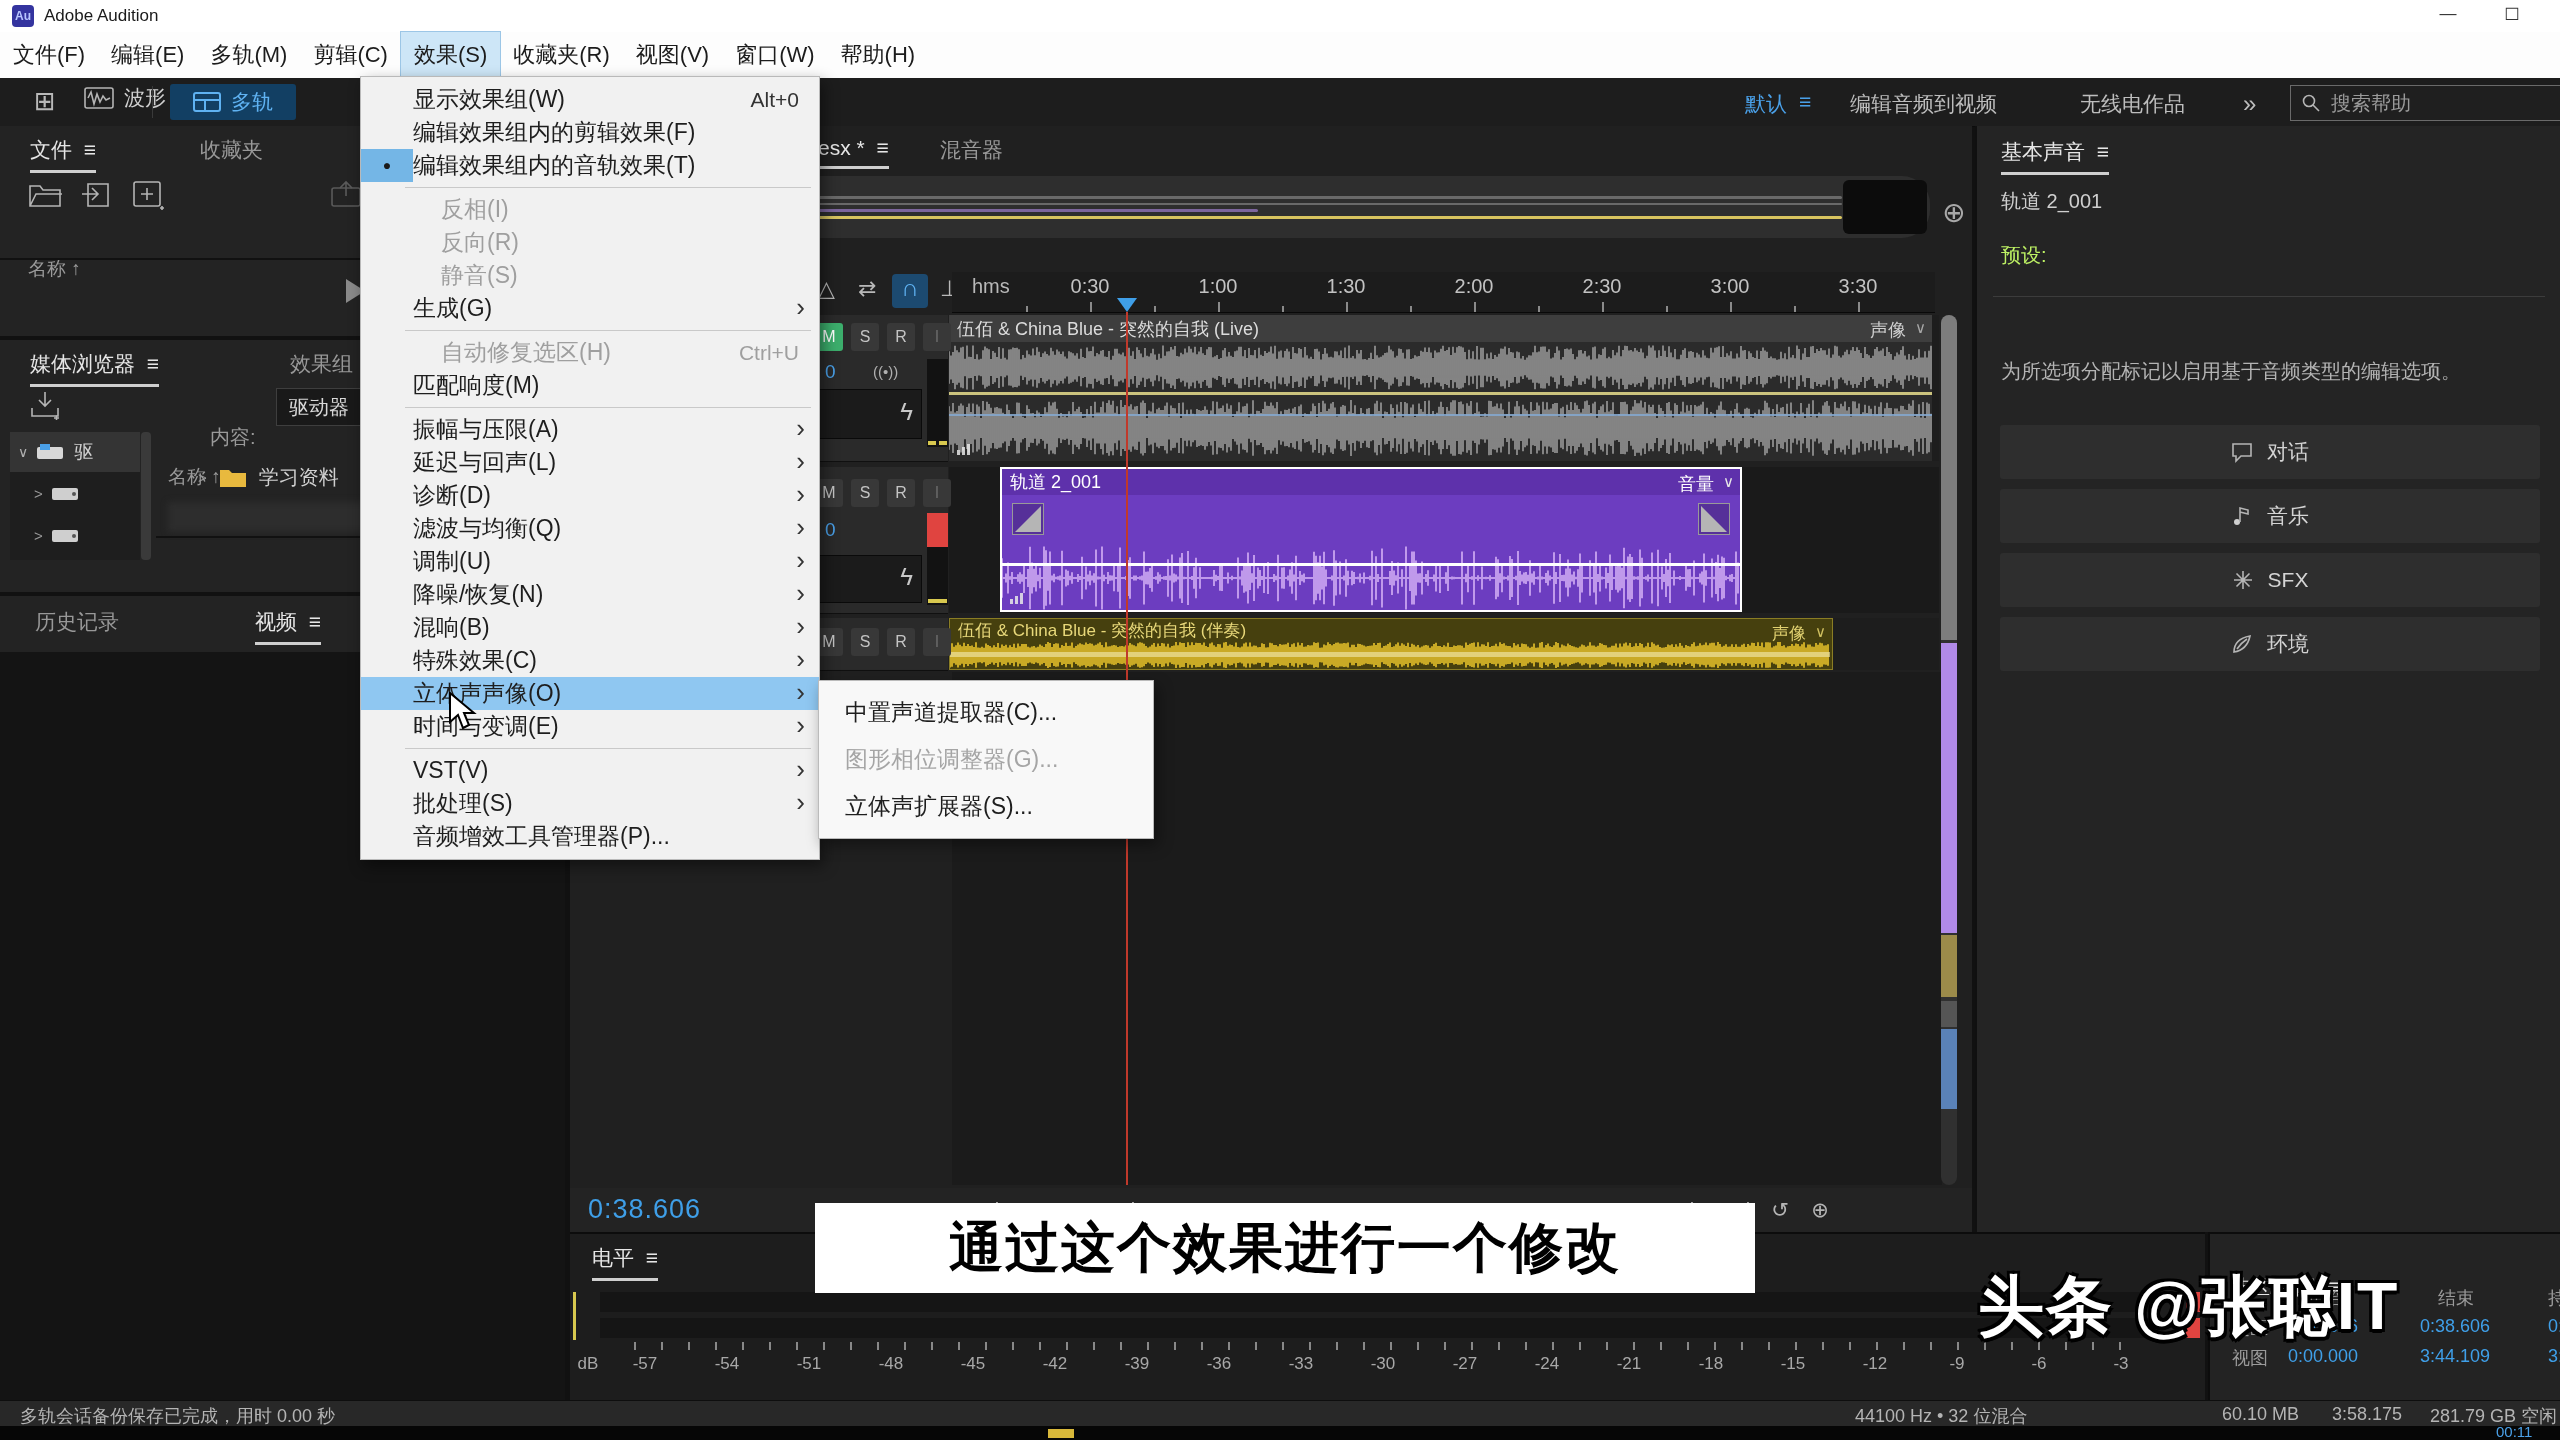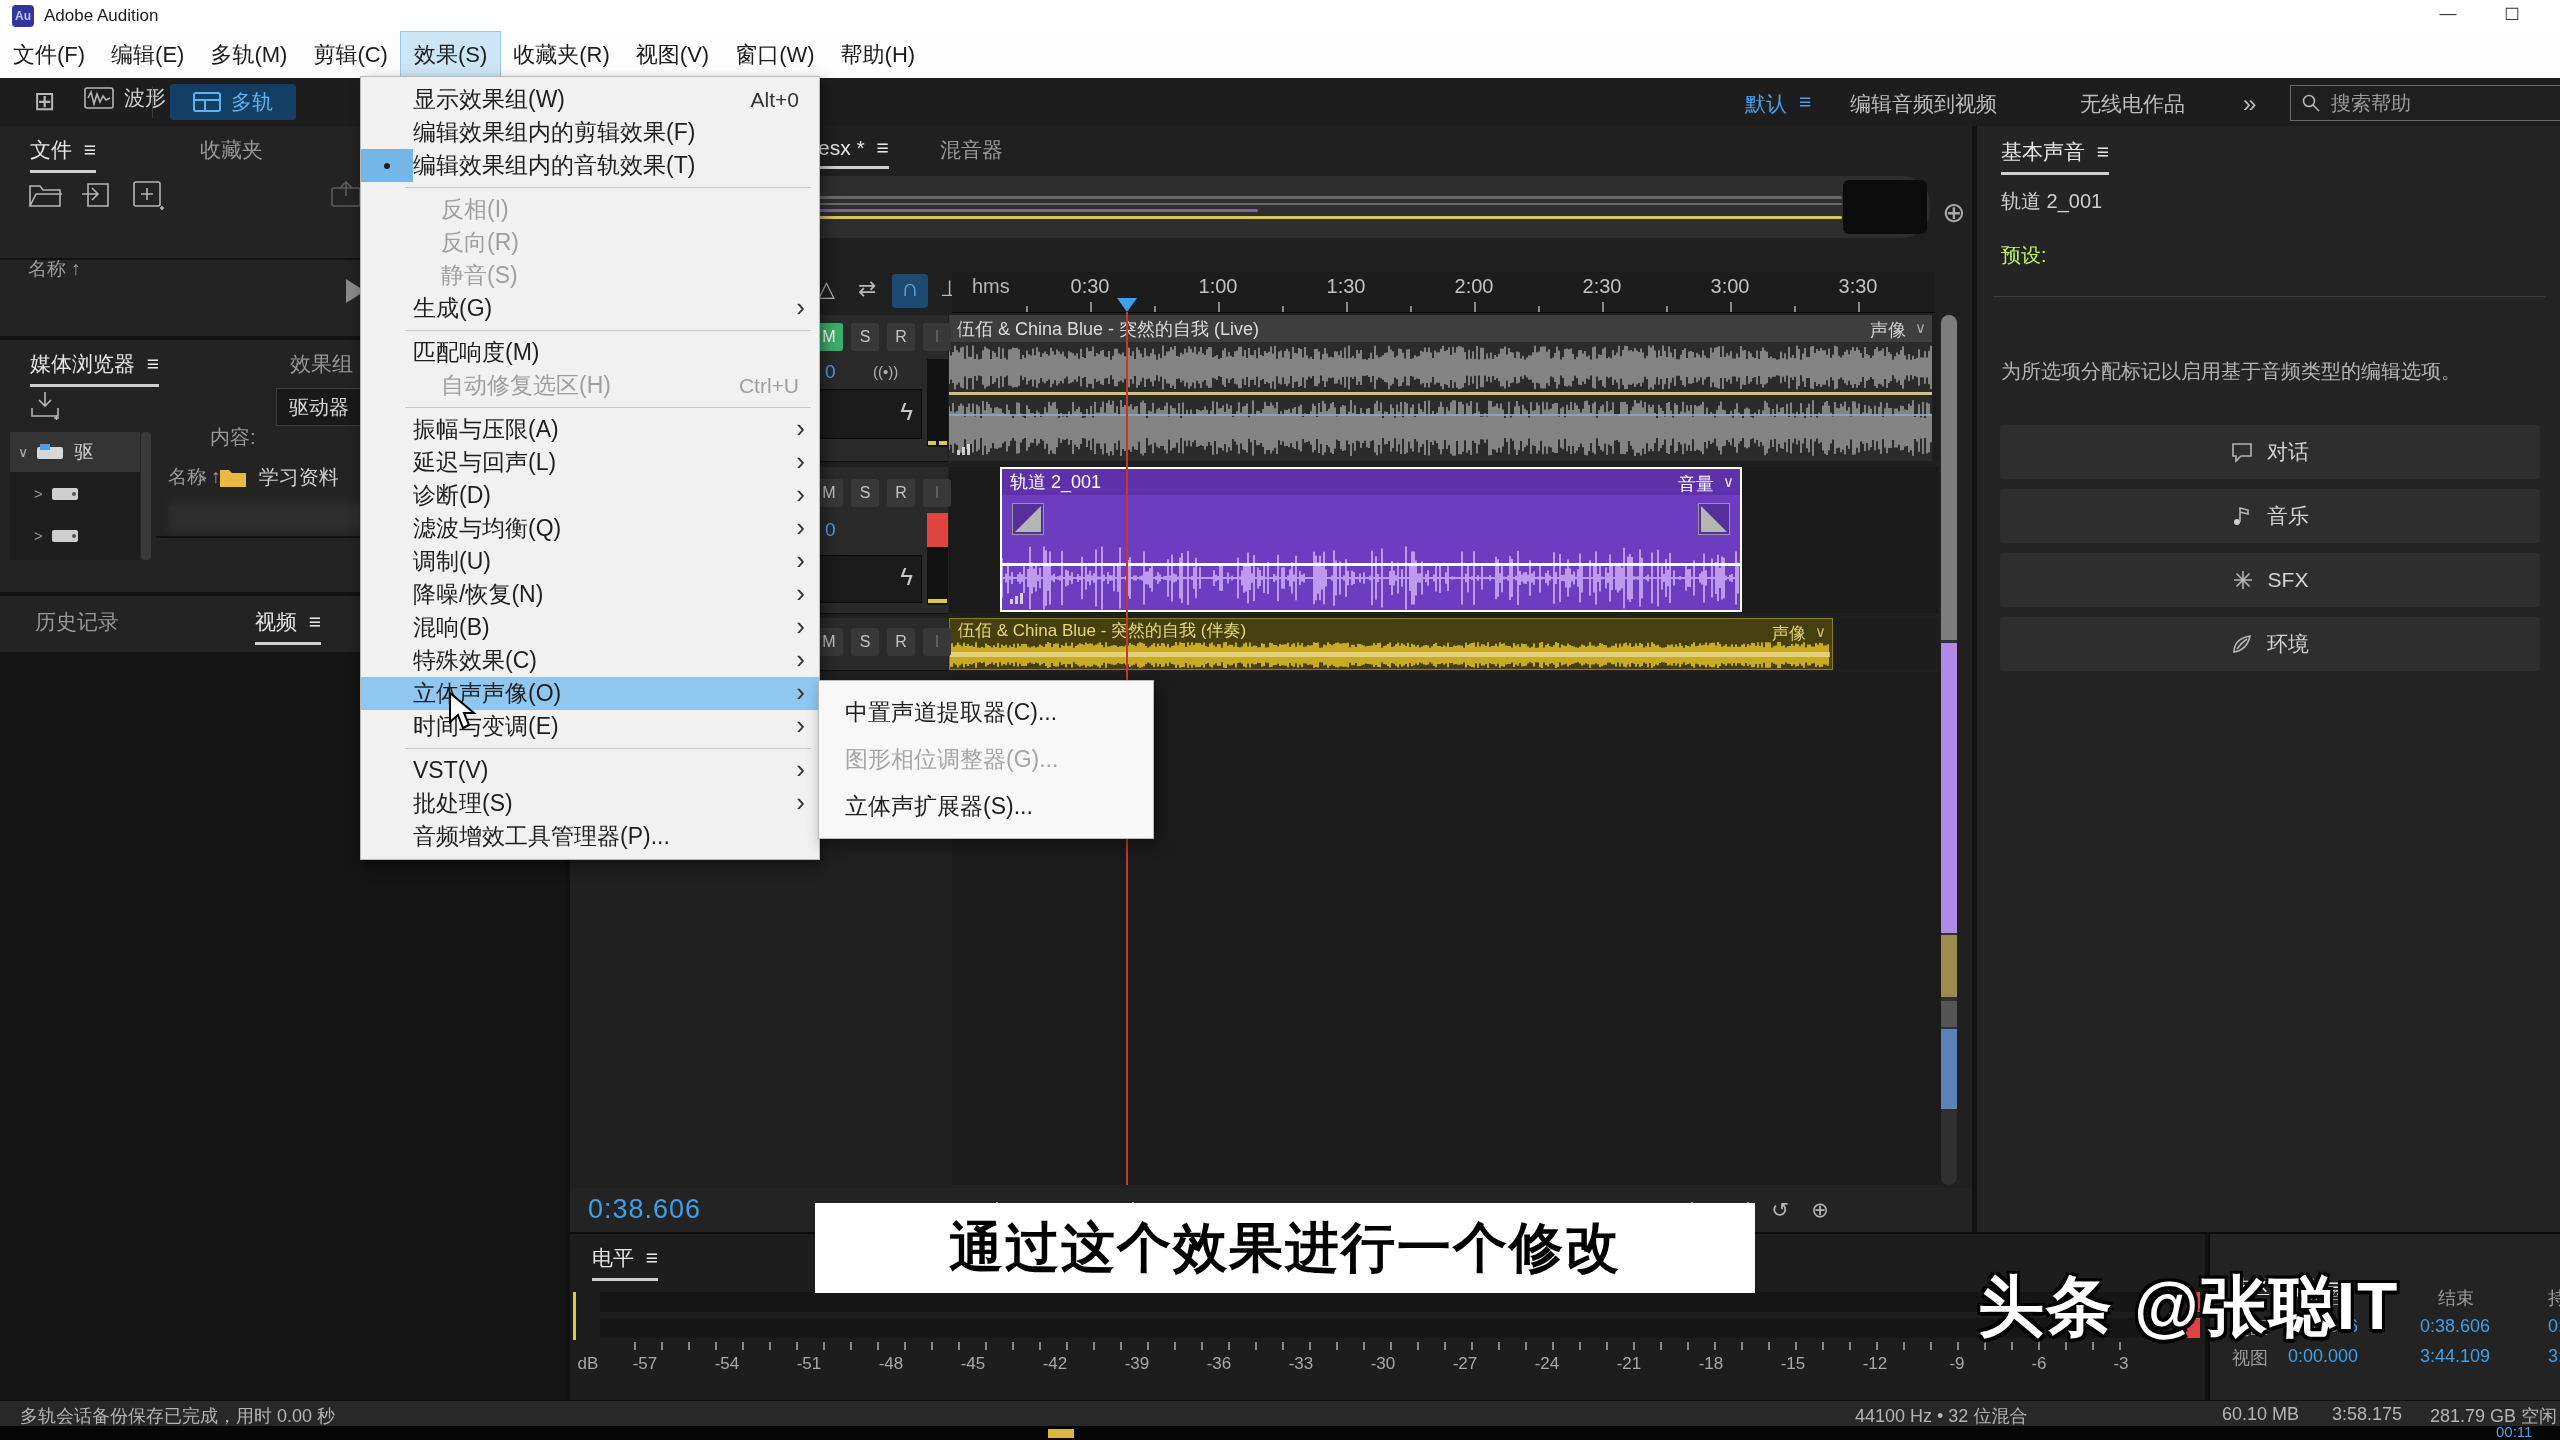--- a/index.html
+++ b/index.html
@@ -580,28 +580,28 @@
     <div class="fx-item dis">
       <span class="fx-ic"></span>
       <span class="fx-lb">静音(S)</span>
     </div>
     <div class="fx-item">
       <span class="fx-ic"></span>
       <span class="fx-lb">生成(G)</span>
       <span class="fx-rt arrow">›</span>
     </div>
     <div class="fx-sep"></div>
-    <div class="fx-item">
-      <span class="fx-ic"></span>
-      <span class="fx-lb">匹配响度(M)</span>
-    </div>
     <div class="fx-item dis">
       <span class="fx-ic"></span>
       <span class="fx-lb">自动修复选区(H)</span>
       <span class="fx-rt">Ctrl+U</span>
+    </div>
+    <div class="fx-item">
+      <span class="fx-ic"></span>
+      <span class="fx-lb">匹配响度(M)</span>
     </div>
     <div class="fx-sep"></div>
     <div class="fx-item">
       <span class="fx-ic"></span>
       <span class="fx-lb">振幅与压限(A)</span>
       <span class="fx-rt arrow">›</span>
     </div>
     <div class="fx-item">
       <span class="fx-ic"></span>
       <span class="fx-lb">延迟与回声(L)</span>

